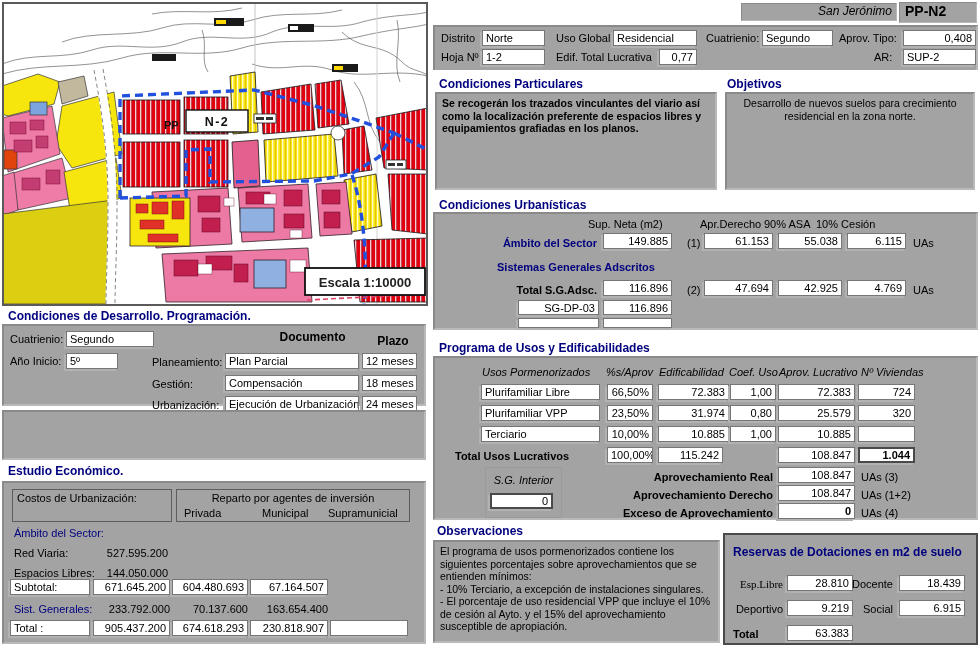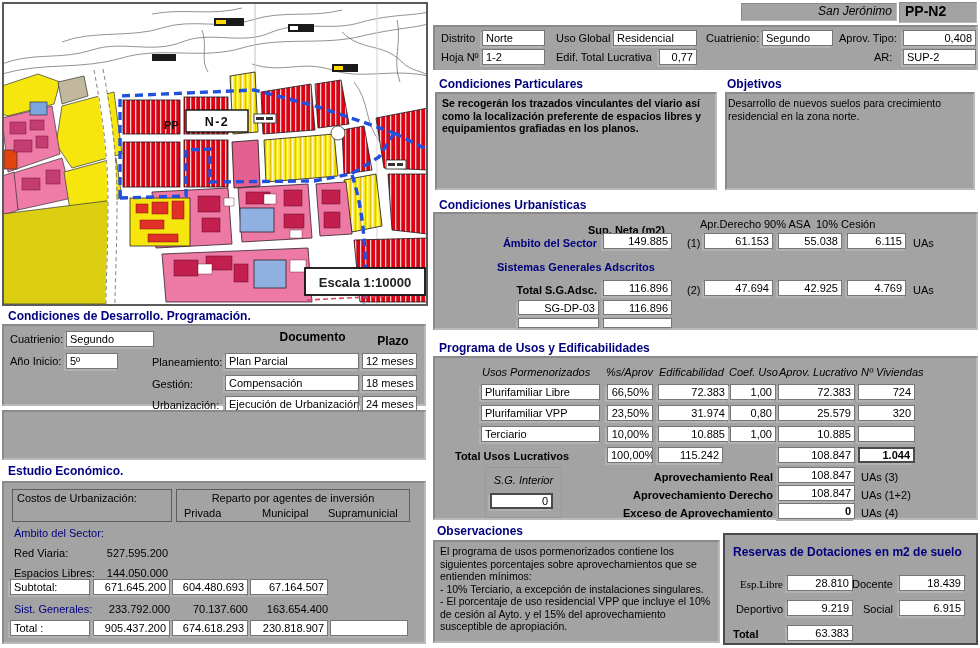--- a/index.html
+++ b/index.html
@@ -198,26 +198,26 @@
   <div class="inp r" style="left:659px;top:49px;width:38px;">0,77</div>
   <div class="lbl" style="left:874px;top:51px;">AR:</div>
   <div class="inp" style="left:903px;top:49px;width:73px;">SUP-2</div>
 
   <div class="title" style="left:439px;top:77px;">Condiciones Particulares</div>
   <div class="panel" style="left:435px;top:92px;width:282px;height:98px;">
     <div class="txt" style="position:static;padding:3px 5px;font-weight:bold;">Se recogerán los trazados vinculantes del viario así como la localización preferente de espacios libres y equipamientos grafiadas en los planos.</div>
   </div>
   <div class="title" style="left:727px;top:77px;">Objetivos</div>
   <div class="panel" style="left:725px;top:92px;width:250px;height:98px;">
-    <div class="txt" style="position:static;padding:3px 1px;">Desarrollo de nuevos suelos para crecimiento residencial en la zona norte.</div>
+    <div class="txt" style="position:static;padding:3px 12px;text-align:center;">Desarrollo de nuevos suelos para crecimiento residencial en la zona norte.</div>
   </div>
 
   <div class="title" style="left:439px;top:198px;">Condiciones Urbanísticas</div>
   <div class="panel" style="left:433px;top:212px;width:545px;height:118px;"></div>
-  <div class="lbl" style="left:588px;top:224px;font-weight:bold;">Sup. Neta (m2)</div>
+  <div class="lbl" style="left:588px;top:218px;">Sup. Neta (m2)</div>
   <div class="lbl" style="left:700px;top:218px;">Apr.Derecho</div>
   <div class="lbl" style="left:764px;top:218px;">90% ASA</div>
   <div class="lbl" style="left:816px;top:218px;">10% Cesión</div>
 
   <div class="lbl b navy r" style="left:455px;top:237px;width:142px;">Ámbito del Sector</div>
   <div class="inp r" style="left:603px;top:233px;width:69px;">149.885</div>
   <div class="lbl" style="left:687px;top:237px;">(1)</div>
   <div class="inp r" style="left:704px;top:233px;width:69px;">61.153</div>
   <div class="inp r" style="left:778px;top:233px;width:64px;">55.038</div>
   <div class="inp r" style="left:847px;top:233px;width:59px;">6.115</div>

